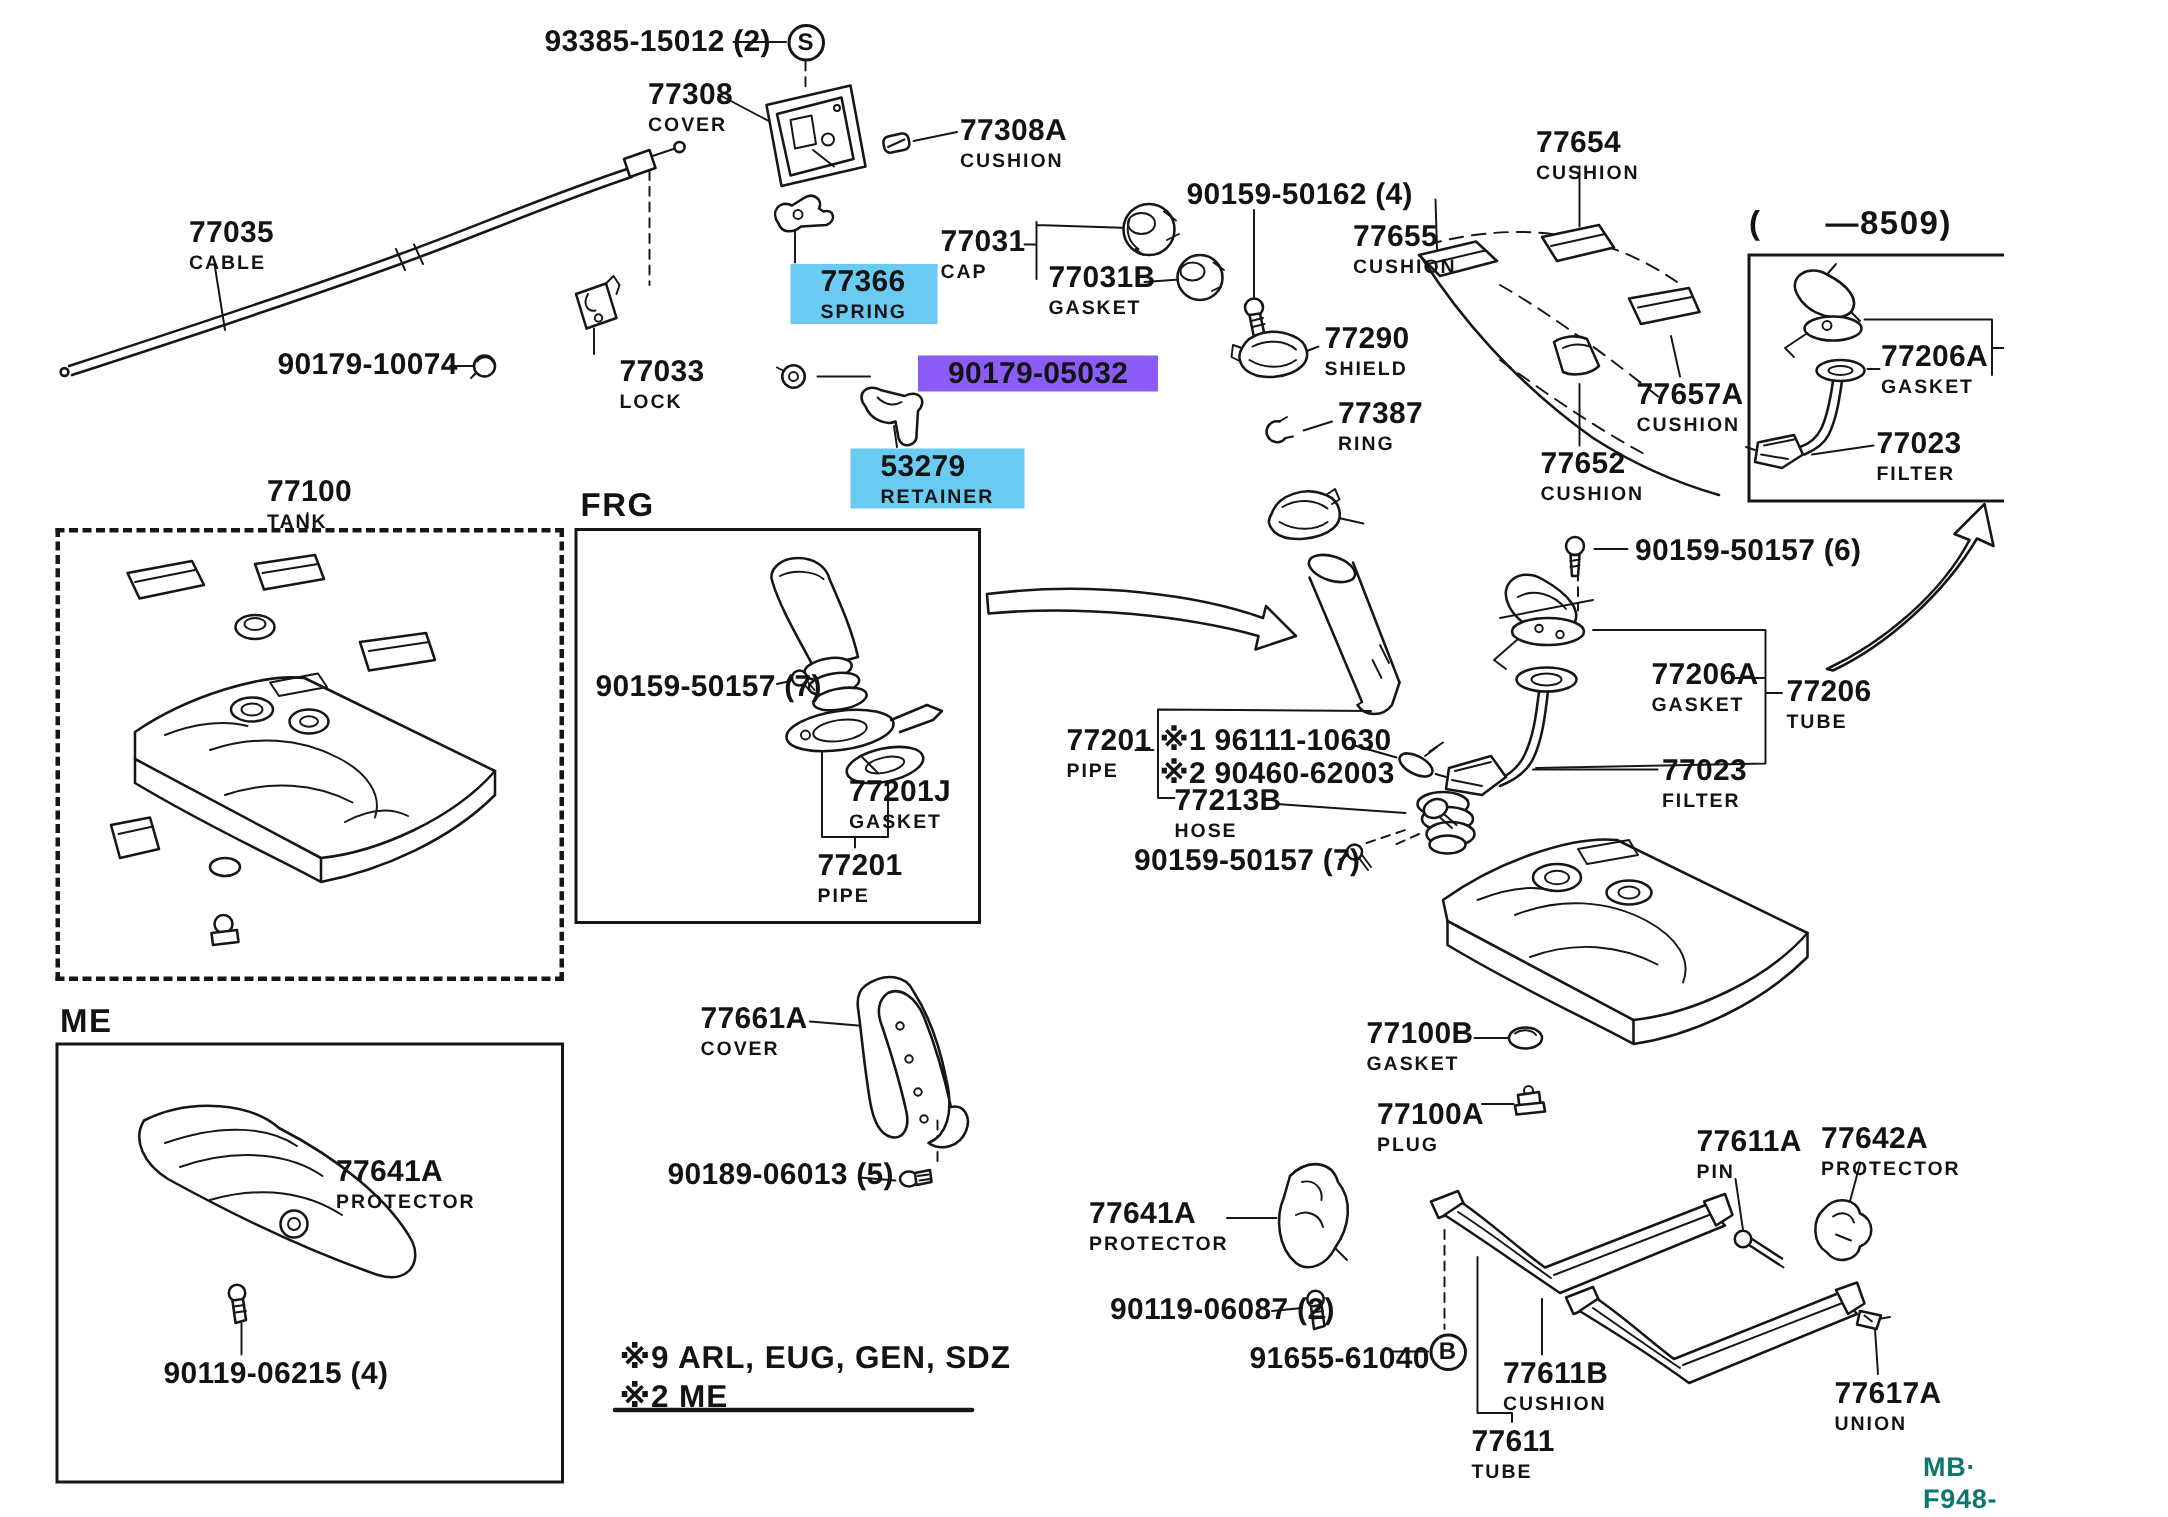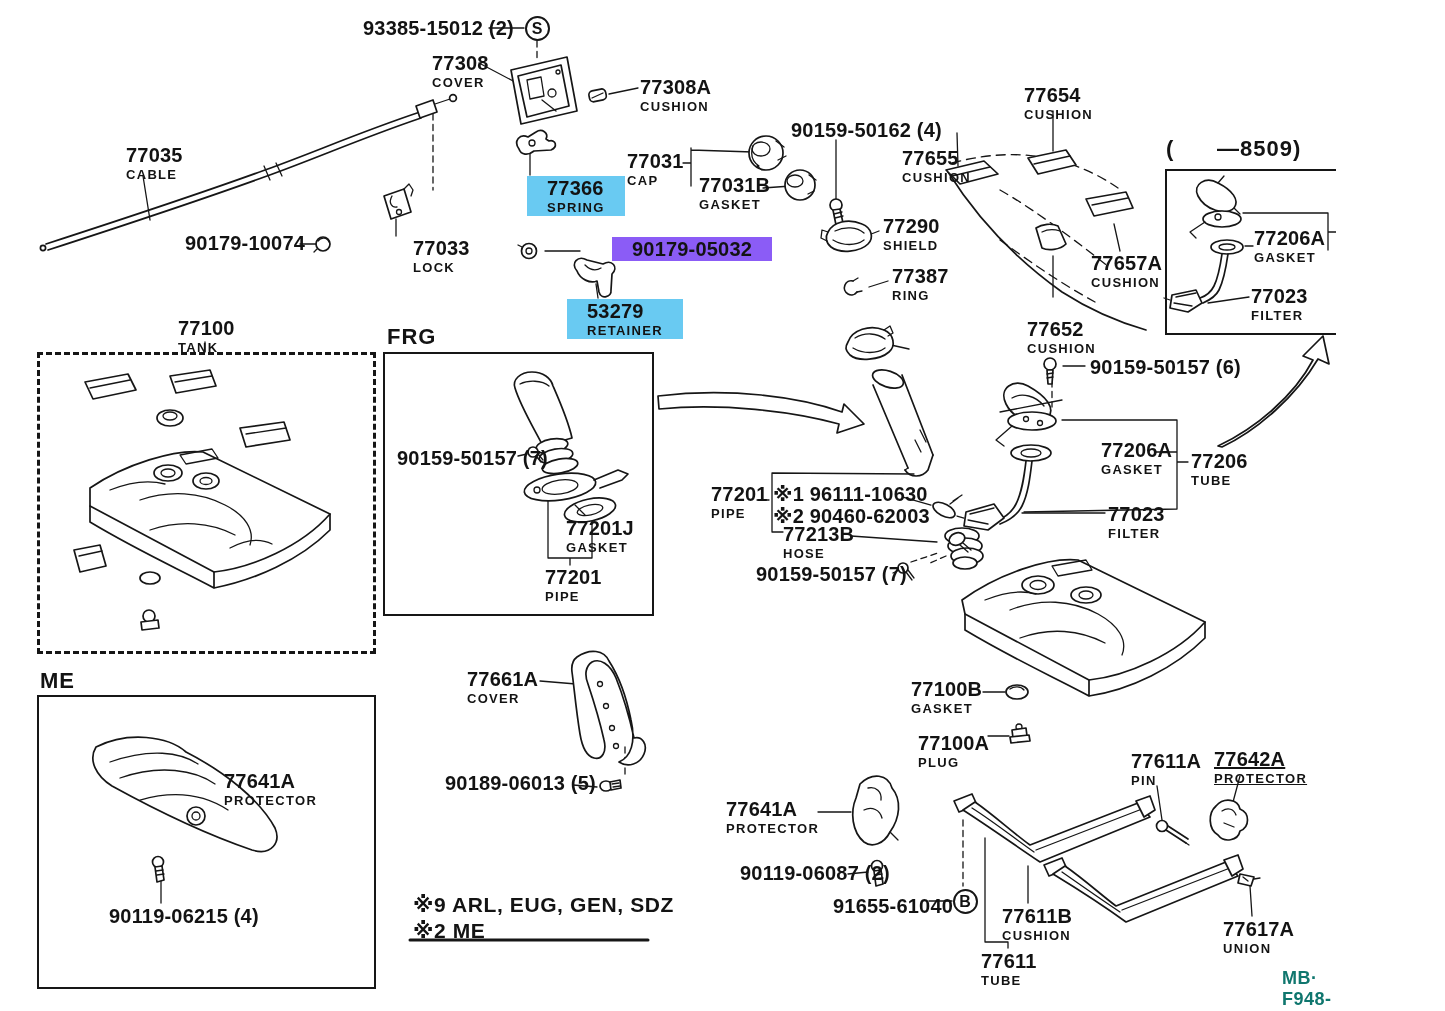--- a/index.html
+++ b/index.html
@@ -397,21 +397,21 @@
       <div class="lbl hl" style="background: #8b5cf6; left: 582px; top: 237px;"><div class="num">90179-05032</div></div>
       <div class="lbl hl" style="background: rgb(105, 202, 242); left: 537px; top: 299px;"><div class="num">53279</div><div class="desc">RETAINER</div></div>
       <div class="lbl" style="left: 627px; top: 151px;"><div class="num">77031</div><div class="desc">CAP</div></div>
       <div class="lbl" style="left: 699px; top: 175px;"><div class="num">77031B</div><div class="desc">GASKET</div></div>
       <div class="lbl" style="left: 791px; top: 120px;"><div class="num">90159-50162 (4)</div></div>
       <div class="lbl" style="left: 902px; top: 100px; margin-top: 48px;"><div class="num">77655</div><div class="desc">CUSHION</div></div>
       <div class="lbl" style="left: 1024px; top: 85px;"><div class="num">77654</div><div class="desc">CUSHION</div></div>
       <div class="lbl" style="left: 883px; top: 216px;"><div class="num">77290</div><div class="desc">SHIELD</div></div>
       <div class="lbl" style="left: 892px; top: 266px;"><div class="num">77387</div><div class="desc">RING</div></div>
       <div class="lbl" style="left: 1091px; top: 253px;"><div class="num">77657A</div><div class="desc">CUSHION</div></div>
-      <div class="lbl" style="left: 1027px; top: 299px; margin-top: 20px;"><div class="num">77652</div><div class="desc">CUSHION</div></div>
+      <div class="lbl" style="left: 1027px; top: 299px;"><div class="num">77652</div><div class="desc">CUSHION</div></div>
       <div class="lbl big" style="left: 1166px; top: 138px;"><div class="num">(      —8509)</div></div>
       <div class="lbl" style="left: 1254px; top: 228px;"><div class="num">77206A</div><div class="desc">GASKET</div></div>
       <div class="lbl" style="left: 1338px; top: 211px;"><div class="num">77206</div><div class="desc">TUBE</div></div>
       <div class="lbl" style="left: 1251px; top: 286px;"><div class="num">77023</div><div class="desc">FILTER</div></div>
       <div class="lbl" style="left: 178px; top: 318px;"><div class="num">77100</div><div class="desc">TANK</div></div>
       <div class="lbl big" style="left: 387px; top: 326px;"><div class="num">FRG</div></div>
       <div class="lbl" style="left: 397px; top: 448px;"><div class="num">90159-50157 (7)</div></div>
       <div class="lbl" style="left: 566px; top: 518px;"><div class="num">77201J</div><div class="desc">GASKET</div></div>
       <div class="lbl" style="left: 545px; top: 567px;"><div class="num">77201</div><div class="desc">PIPE</div></div>
       <div class="lbl" style="left: 1090px; top: 357px;"><div class="num">90159-50157 (6)</div></div>
@@ -427,21 +427,21 @@
       <div class="lbl" style="left: 918px; top: 723px; margin-top: 10px;"><div class="num">77100A</div><div class="desc">PLUG</div></div>
       <div class="lbl" style="left: 467px; top: 669px;"><div class="num">77661A</div><div class="desc">COVER</div></div>
       <div class="lbl" style="left: 445px; top: 773px;"><div class="num">90189-06013 (5)</div></div>
       <div class="lbl big" style="left: 40px; top: 670px;"><div class="num">ME</div></div>
       <div class="lbl" style="left: 224px; top: 771px;"><div class="num">77641A</div><div class="desc">PROTECTOR</div></div>
       <div class="lbl" style="left: 109px; top: 906px;"><div class="num">90119-06215 (4)</div></div>
       <div class="lbl" style="left: 726px; top: 799px;"><div class="num">77641A</div><div class="desc">PROTECTOR</div></div>
       <div class="lbl" style="left: 740px; top: 863px;"><div class="num">90119-06087 (2)</div></div>
       <div class="lbl" style="left: 833px; top: 896px;"><div class="num">91655-61040</div></div>
       <div class="lbl" style="left: 1131px; top: 751px;"><div class="num">77611A</div><div class="desc">PIN</div></div>
-      <div class="lbl" style="left: 1214px; top: 749px; text-decoration: underline;"><div class="num">77642A</div><div class="desc">PROTECTOR</div></div>
+      <div class="lbl" style="left: 1214px; top: 749px;"><div class="num">77642A</div><div class="desc">PROTECTOR</div></div>
       <div class="lbl" style="left: 1002px; top: 906px;"><div class="num">77611B</div><div class="desc">CUSHION</div></div>
       <div class="lbl" style="left: 981px; top: 951px;"><div class="num">77611</div><div class="desc">TUBE</div></div>
       <div class="lbl" style="left: 1223px; top: 919px;"><div class="num">77617A</div><div class="desc">UNION</div></div>
     </div>
   <div id="circles">
       <div class="circ" style="left: 524.5px; top: 15.5px;">S</div>
       <div class="circ" style="left: 952.5px; top: 888.5px;">B</div>
     </div>
   <div id="notes">
       <div class="note" style="left: 413px; top: 893px;">※9 ARL, EUG, GEN, SDZ</div>

